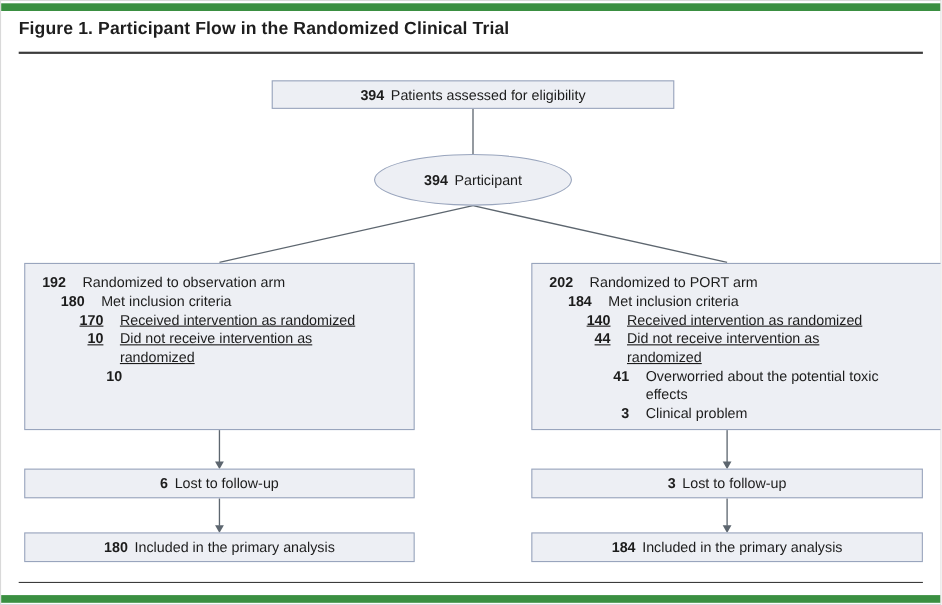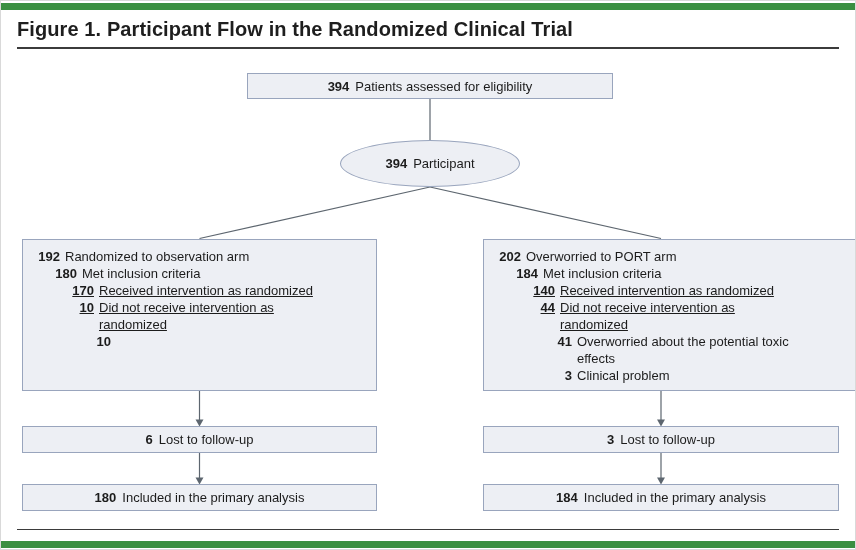--- a/index.html
+++ b/index.html
@@ -20,21 +20,21 @@
     width: 100%;
     height: 7px;
     background: #3a8f41;
   }
   .accent-top { top: 2px; }
   .accent-bottom { top: 540px; }
   .fig-title {
     position: absolute;
     left: 16px;
     top: 17px;
-    font-size: 20px;
+    font-size: 16px;
     font-weight: 700;
     color: #1e1e1e;
     letter-spacing: 0.1px;
     white-space: nowrap;
   }
   .rule { position: absolute; background: #3b3b3b; }
   .rule-top { left: 16px; right: 16px; top: 46px; height: 2px; }
   .rule-bottom { left: 16px; right: 16px; top: 528px; height: 1px; }
   .box {
     position: absolute;
@@ -57,21 +57,21 @@
     border: 1px solid #99a5bd;
     border-radius: 50%;
     display: flex;
     align-items: center;
     justify-content: center;
     gap: 6px;
     font-size: 13px;
     box-sizing: border-box;
   }
   .arm-box { padding: 8px 10px; }
-  .line { display: flex; gap: 5px; line-height: 17px; }
+  .line { display: flex; gap: 15px; line-height: 17px; }
   .line .num { width: 27px; min-width: 27px; text-align: right; }
   .lvl0 { padding-left: 0; }
   .lvl1 { padding-left: 17px; }
   .lvl2 { padding-left: 34px; text-decoration: underline; }
   .lvl3 { padding-left: 51px; }
   .lvl2 .txt { max-width: 225px; }
   .lvl3 .txt { max-width: 212px; }
   svg.connectors {
     position: absolute;
     left: 0; top: 0;
@@ -139,21 +139,21 @@
       <span class="txt">Did not receive intervention as randomized</span>
     </div>
     <div class="line lvl3">
       <span class="num">10</span>
     </div>
   </div>
 
   <div class="box arm-box" style="left:482px; top:238px; width:384px; height:152px;">
     <div class="line lvl0">
       <span class="num">202</span>
-      <span class="txt">Overworried to PORT arm</span>
+      <span class="txt">Randomized to PORT arm</span>
     </div>
     <div class="line lvl1">
       <span class="num">184</span>
       <span class="txt">Met inclusion criteria</span>
     </div>
     <div class="line lvl2">
       <span class="num">140</span>
       <span class="txt">Received intervention as randomized</span>
     </div>
     <div class="line lvl2">

